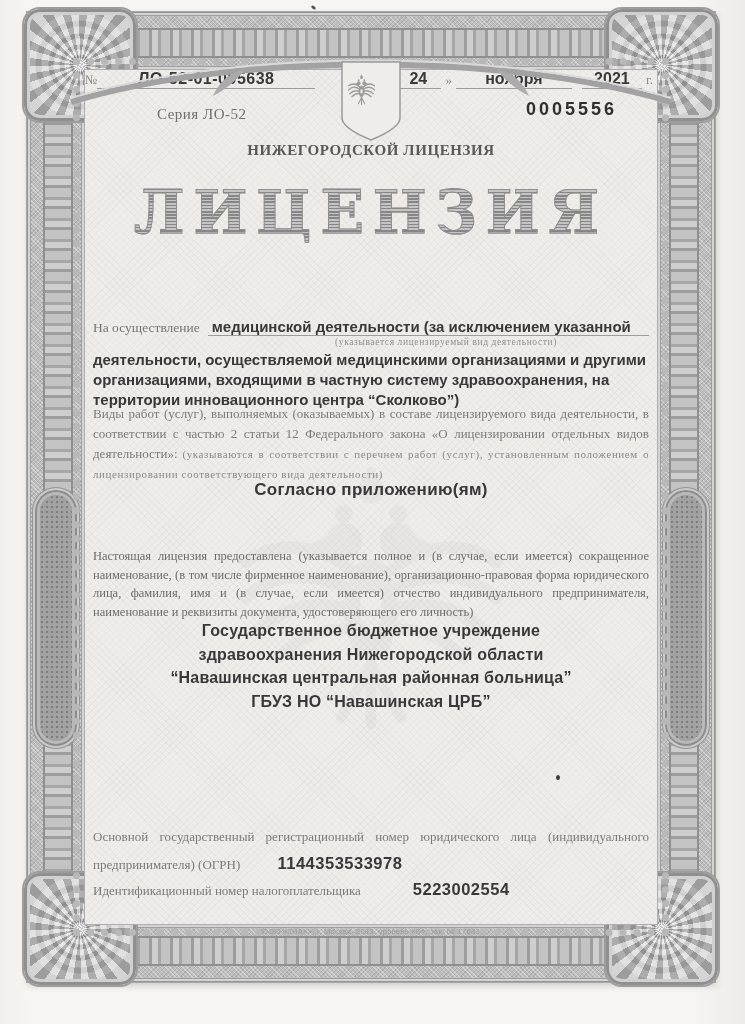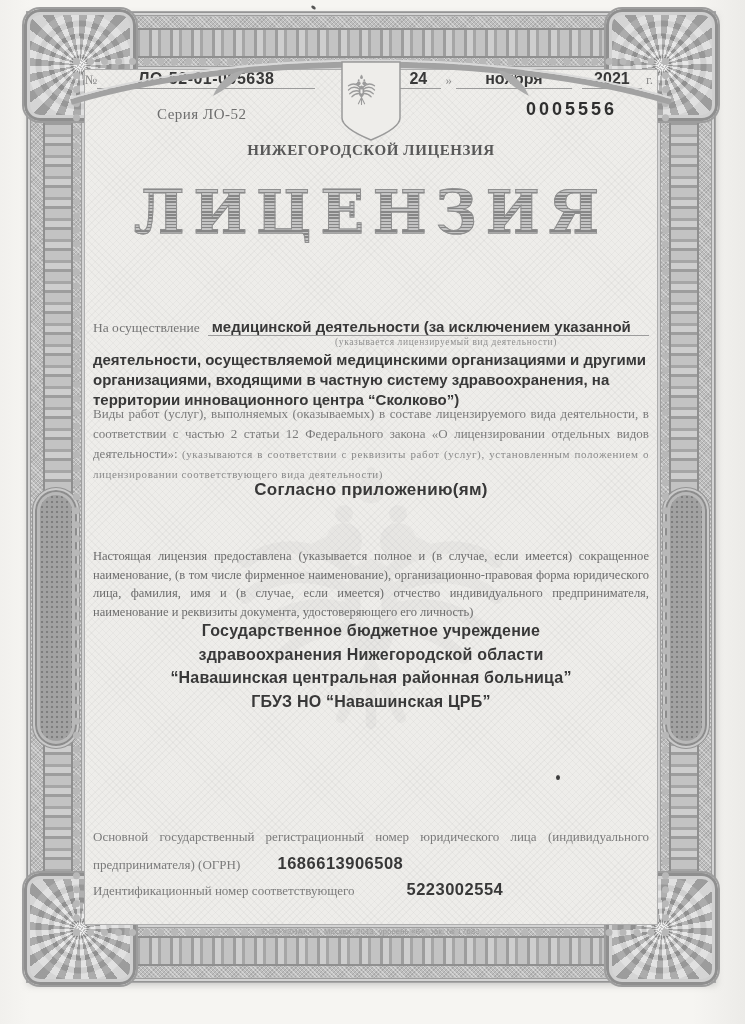--- a/index.html
+++ b/index.html
@@ -207,41 +207,41 @@
       <div class="act-line1">
         <span class="act-label form-ink">На осуществление</span>
         <span class="act-val1 filled">медицинской деятельности (за исключением указанной</span>
       </div>
       <div class="act-hint">(указывается лицензируемый вид деятельности)</div>
       <div class="act-rest filled">деятельности, осуществляемой медицинскими организациями и другими организациями, входящими в частную систему здравоохранения, на территории инновационного центра “Сколково”)</div>
     </div>
 
     <div class="block works">
       <span>Виды работ (услуг), выполняемых (оказываемых) в составе лицензируемого вида деятельности, в соответствии с частью 2 статьи 12 Федерального закона «О лицензировании отдельных видов деятельности»:</span>
-      <span class="hint-inline">(указываются в соответствии с реквизиты работ (услуг), установленным положением о лицензировании соответствующего вида деятельности)</span>
+      <span class="hint-inline">(указываются в соответствии с перечнем работ (услуг), установленным положением о лицензировании соответствующего вида деятельности)</span>
     </div>
 
     <div class="block appendix filled">Согласно приложению(ям)</div>
 
     <div class="block grantee-intro">Настоящая лицензия предоставлена (указывается полное и (в случае, если имеется) сокращенное наименование, (в том числе фирменное наименование), организационно-правовая форма юридического лица, фамилия, имя и (в случае, если имеется) отчество индивидуального предпринимателя, наименование и реквизиты документа, удостоверяющего его личность)</div>
 
     <div class="block grantee-name filled">
       <div>Государственное бюджетное учреждение</div>
       <div>здравоохранения Нижегородской области</div>
       <div>“Навашинская центральная районная больница”</div>
       <div>ГБУЗ НО “Навашинская ЦРБ”</div>
     </div>
 
     <div class="block ogrn">
       <span>Основной государственный регистрационный номер юридического лица (индивидуального предпринимателя) (ОГРН)</span>
-      <span class="filled val">1686613906508</span>
+      <span class="filled val">1144353533978</span>
     </div>
 
     <div class="block inn">
-      <span>Идентификационный номер соответствующего</span>
+      <span>Идентификационный номер налогоплательщика</span>
       <span class="filled val">5223002554</span>
     </div>
 
   </div>
 </div>
 
 <div class="printer">ООО «ЗНАК», г. Москва, 2013, уровень «Б», зак. № 17683</div>
 <div class="speck speck-top"></div>
 <div class="speck speck-mid"></div>
 

